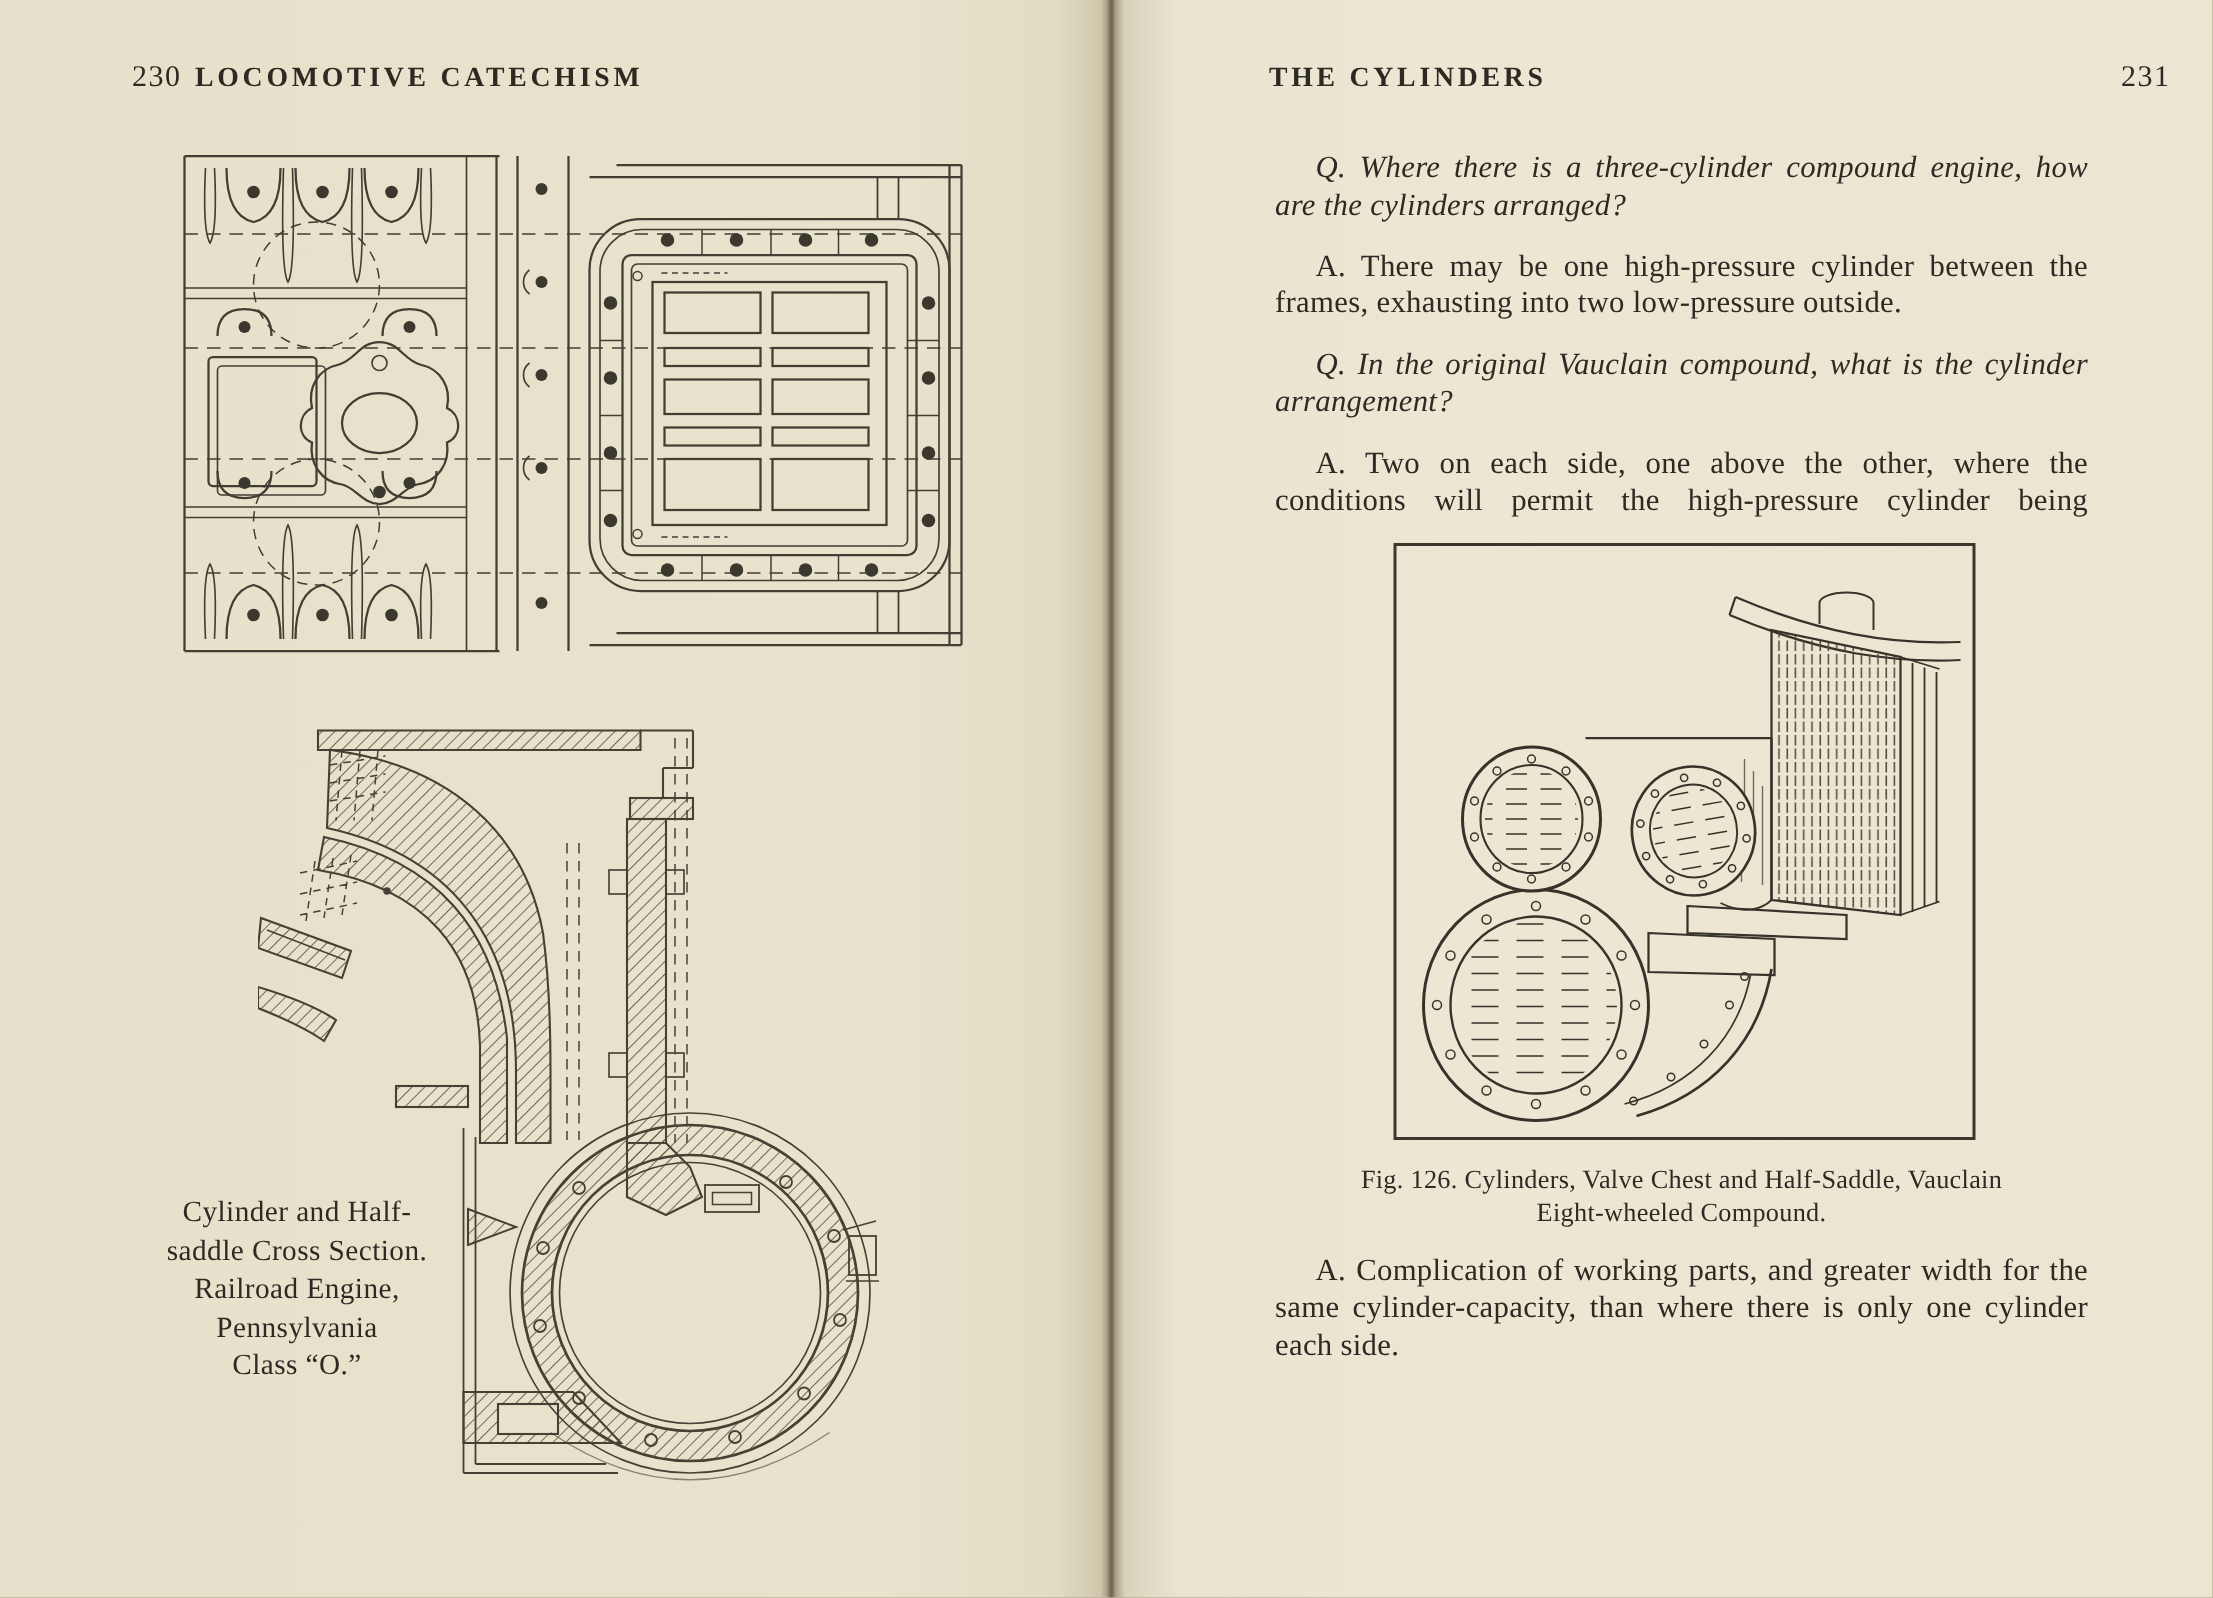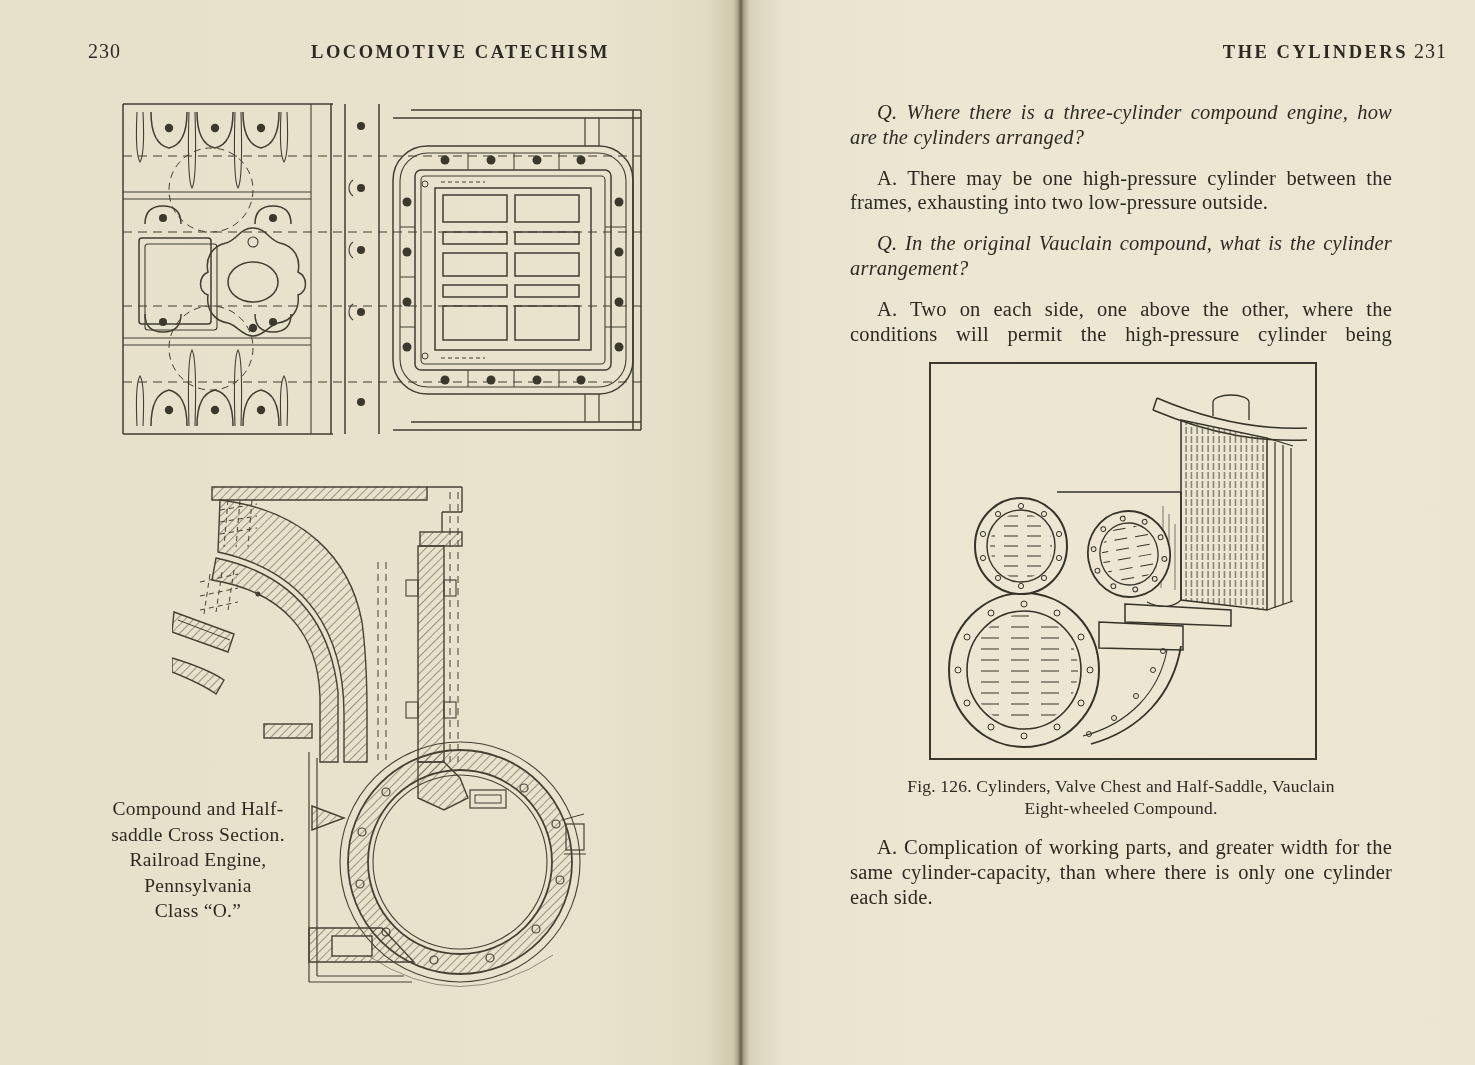--- a/index.html
+++ b/index.html
@@ -4,24 +4,24 @@
 <style>
   html,body{margin:0;padding:0;}
   body{width:1475px;height:1065px;overflow:hidden;background:#b9b29a;}
   .spread{position:relative;width:1475px;height:1065px;font-family:"Liberation Serif","DejaVu Serif",serif;color:#2d2a23;padding-left:10px;}
   .page{position:absolute;top:0;height:1065px;}
   .page-left{left:0;width:741px;background:linear-gradient(90deg,#e7e1cb 0%,#e9e3ce 80%,#e2dcc4 95%,#cfc8ac 99%,#8f866c 100%);}
   .page-right{left:741px;width:734px;background:linear-gradient(90deg,#948b72 0%,#d8d2bb 1.2%,#e9e4d0 6%,#ece6d3 30%,#ebe5d2 100%);}
   .gutter{position:absolute;left:738px;top:0;width:6px;height:1065px;background:linear-gradient(90deg,rgba(80,70,48,0) 0%,rgba(80,70,48,.45) 40%,#6e654e 55%,rgba(80,70,48,.2) 75%,rgba(80,70,48,0) 100%);}
   
   .pagenum{position:absolute;top:40px;font-size:20px;letter-spacing:1px;}
-  .runtitle{position:absolute;top:42px;text-align:right;font-size:18.5px;font-weight:700;letter-spacing:2.5px;}
+  .runtitle{position:absolute;top:42px;text-align:left;font-size:18.5px;font-weight:700;letter-spacing:2.5px;}
   .pl-num{left:88px;}
   .pl-title{left:130px;width:480px;}
-  .pr-title{left:93px;width:574px;}
+  .pr-title{left:105px;width:574px;}
   .pr-num{right:28px;}
   
   .fig124{position:absolute;left:93px;top:92px;}
   .fig125{position:absolute;left:172px;top:462px;}
   .cap-left{position:absolute;left:70px;top:796px;width:256px;text-align:center;font-size:19.5px;line-height:25.5px;letter-spacing:.3px;}
   
   .rp-body{position:absolute;left:93px;top:84px;width:574px;font-size:20.5px;line-height:24.8px;text-align:justify;letter-spacing:.2px;}
   .rp-body p{margin:16px;text-indent:27px;}
   .rp-body p.q{font-style:italic;}
   .rp-body p.cont{text-indent:0;}
@@ -201,21 +201,21 @@
               <circle cx="214" cy="330" r="4"></circle>
               <circle cx="352" cy="326" r="4"></circle>
               <circle cx="384" cy="362" r="4"></circle>
           </g>
         </g>
         <circle cx="86" cy="132" r="2.5" fill="#454134"></circle>
       </svg>
     </div>
 
     <div class="cap-left">
-      <div>Compound and Half-</div>
+      <div>Cylinder and Half-</div>
       <div>saddle Cross Section.</div>
       <div>Railroad Engine,</div>
       <div>Pennsylvania</div>
       <div>Class “O.”</div>
     </div>
   </div>
 
   <div class="page page-right">
     <div class="runtitle pr-title">THE CYLINDERS</div>
     <span class="pagenum pr-num">231</span>

